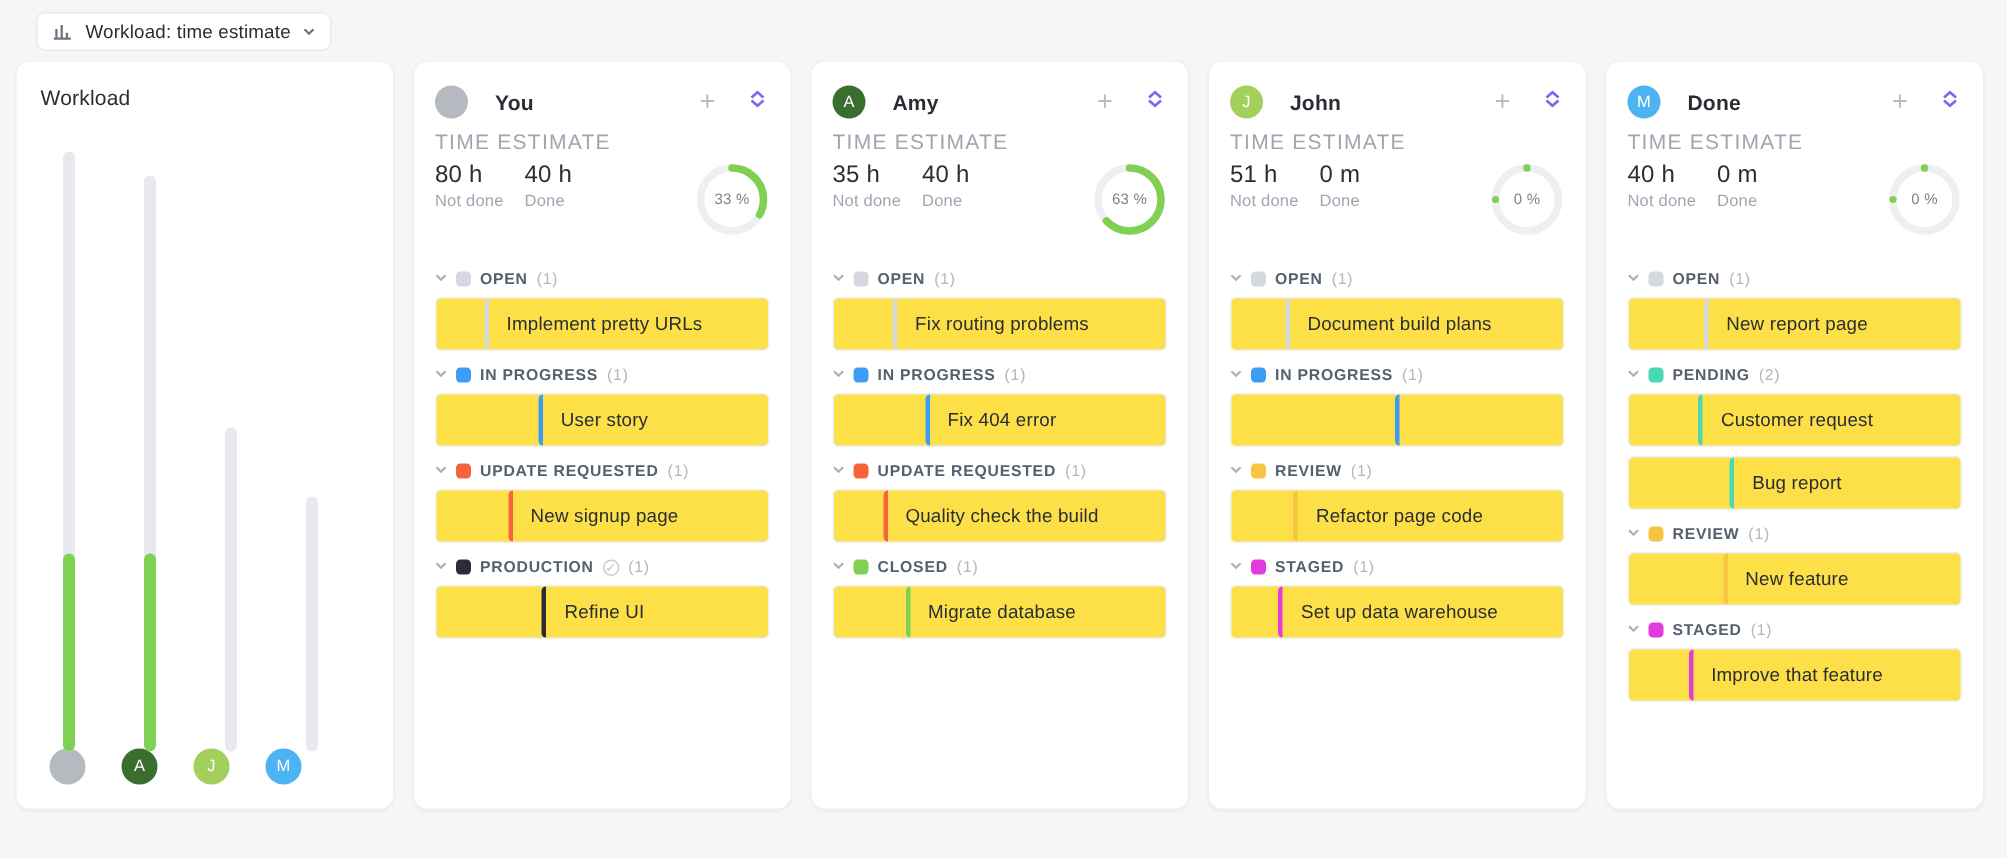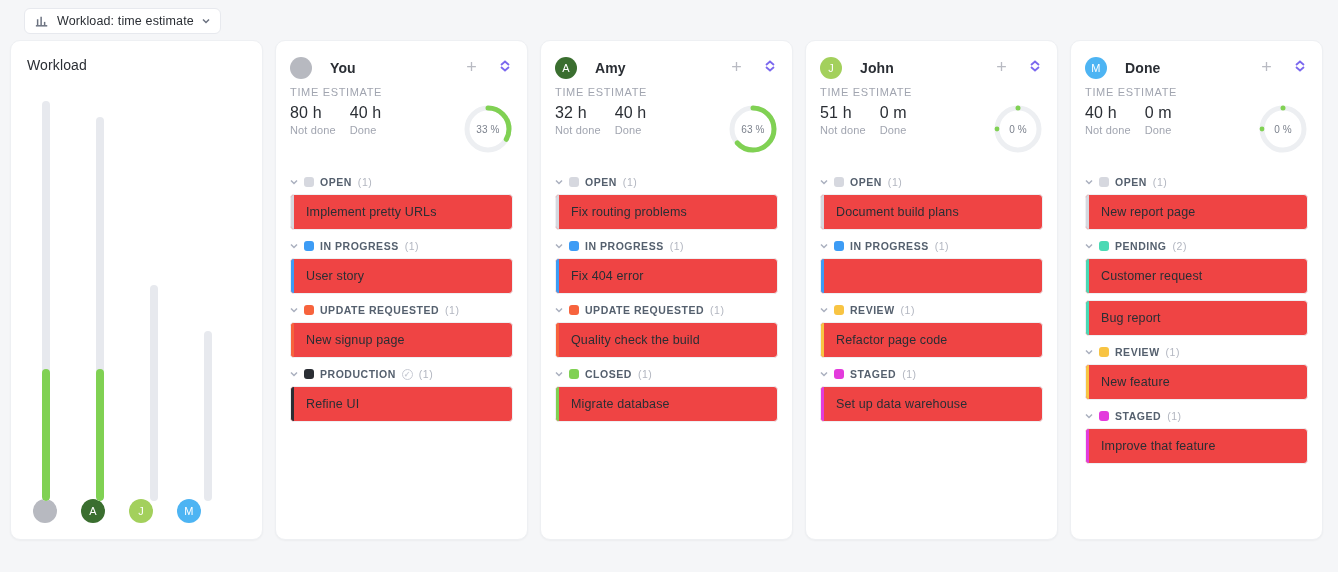--- a/index.html
+++ b/index.html
@@ -102,21 +102,21 @@
   }
   .lane-head {
     display: flex;
     align-items: center;
     gap: 18px;
     margin-bottom: 6px;
   }
   .lane-head .name { font-weight: 600; font-size: 14px; flex: 1; }
   .lane-head .ic { color: #b8bac2; cursor: pointer; padding: 2px; }
   .small-label {
-    font-size: 11px;
+    font-size: 14px;
     text-transform: uppercase;
     letter-spacing: 0.06em;
     color: #a1a5b0;
     margin-bottom: 6px;
   }
   .stats-row {
     display: flex;
     align-items: flex-start;
     gap: 14px;
     margin-bottom: 18px;
@@ -160,21 +160,22 @@
   }
   .task {
     display: flex;
     align-items: center;
     border: 1px solid #eef0f3;
     border-radius: 4px;
     margin-bottom: 6px;
     min-height: 36px;
     font-size: 12.5px;
     cursor: pointer;
-    background:#ef4444;
+    background:#fde047;
+    justify-content:center;
   }
   .task .stripe {
     width: 3px;
     align-self: stretch;
     border-top-left-radius: 4px;
     border-bottom-left-radius: 4px;
   }
   .task .label { padding: 9px 12px; }
   .icon-svg { display: block; }
 </style>
@@ -319,21 +320,21 @@
         <div class="name">Amy</div>
         <span class="ic" style="font-size: 18px; font-weight: 400;">+</span>
         <span class="ic"><svg width="12" height="12" viewBox="0 0 12 12" fill="none" stroke="#7b68ee" stroke-width="1.8">
             <path d="M2 5 L6 1.5 L10 5"></path>
             <path d="M2 7 L6 10.5 L10 7"></path>
           </svg></span>
       </div>
       <div class="small-label">TIME ESTIMATE</div>
       <div class="stats-row">
         <div class="stat">
-          <div class="big">32 h</div>
+          <div class="big">35 h</div>
           <div class="sub">Not done</div>
         </div>
         <div class="stat">
           <div class="big">40 h</div>
           <div class="sub">Done</div>
         </div>
         <div class="donut-wrap">
           <div class="donut"><svg viewBox="0 0 50 50">
               <circle cx="25" cy="25" r="21" fill="none" stroke="#edeff2" stroke-width="5"></circle>
               <circle cx="25" cy="25" r="21" fill="none" stroke="#80d153" stroke-width="5" stroke-linecap="round" stroke-dasharray="83.12654161398594 131.94689145077132"></circle>

